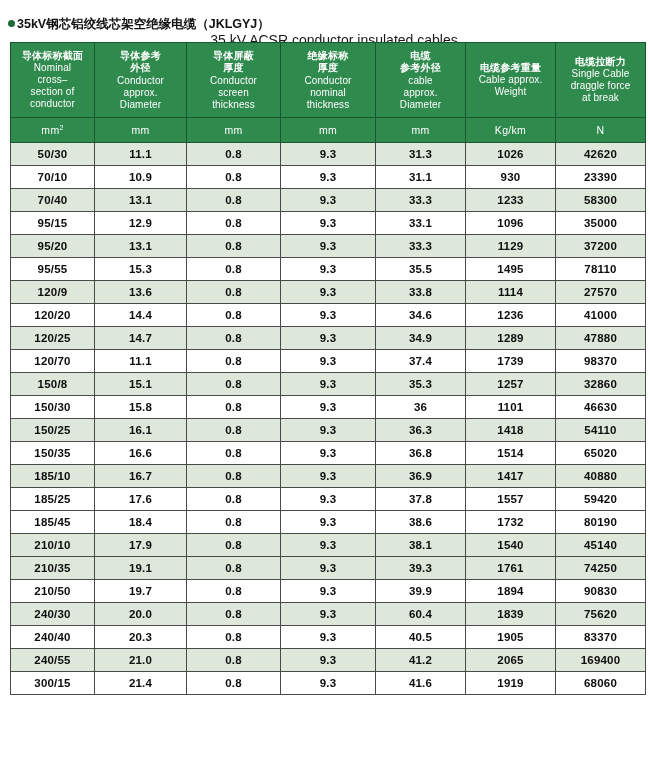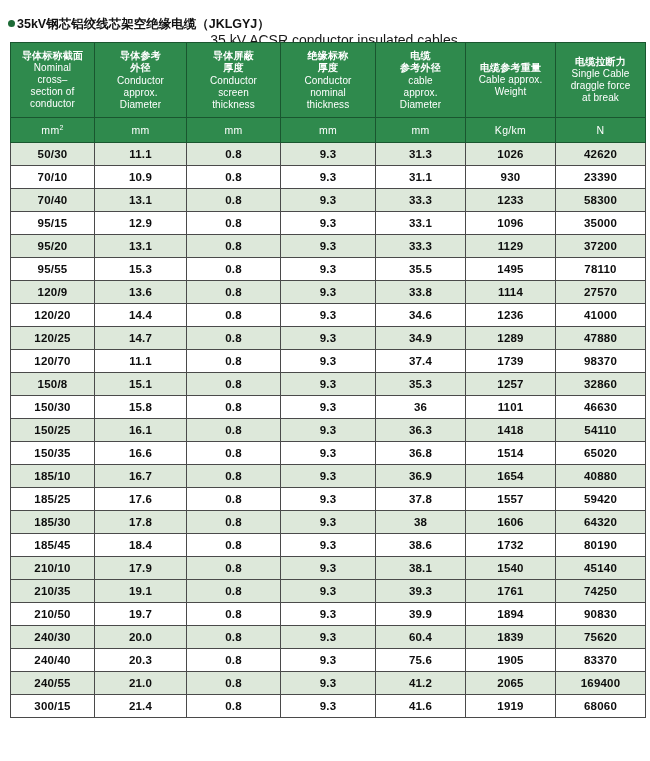--- a/index.html
+++ b/index.html
@@ -342,41 +342,32 @@
             <td>36.8</td>
             <td>1514</td>
             <td>65020</td>
           </tr>
           <tr class="even">
             <td>185/10</td>
             <td>16.7</td>
             <td>0.8</td>
             <td>9.3</td>
             <td>36.9</td>
-            <td>1654</td>
+            <td>1417</td>
             <td>40880</td>
           </tr>
           <tr class="odd">
             <td>185/25</td>
             <td>17.6</td>
             <td>0.8</td>
             <td>9.3</td>
             <td>37.8</td>
             <td>1557</td>
             <td>59420</td>
           </tr>
-          <tr class="even">
-            <td>185/30</td>
-            <td>17.8</td>
-            <td>0.8</td>
-            <td>9.3</td>
-            <td>38</td>
-            <td>1606</td>
-            <td>64320</td>
-          </tr>
           <tr class="odd">
             <td>185/45</td>
             <td>18.4</td>
             <td>0.8</td>
             <td>9.3</td>
             <td>38.6</td>
             <td>1732</td>
             <td>80190</td>
           </tr>
           <tr class="even">
@@ -413,21 +404,21 @@
             <td>9.3</td>
             <td>60.4</td>
             <td>1839</td>
             <td>75620</td>
           </tr>
           <tr class="odd">
             <td>240/40</td>
             <td>20.3</td>
             <td>0.8</td>
             <td>9.3</td>
-            <td>75.6</td>
+            <td>40.5</td>
             <td>1905</td>
             <td>83370</td>
           </tr>
           <tr class="even">
             <td>240/55</td>
             <td>21.0</td>
             <td>0.8</td>
             <td>9.3</td>
             <td>41.2</td>
             <td>2065</td>

